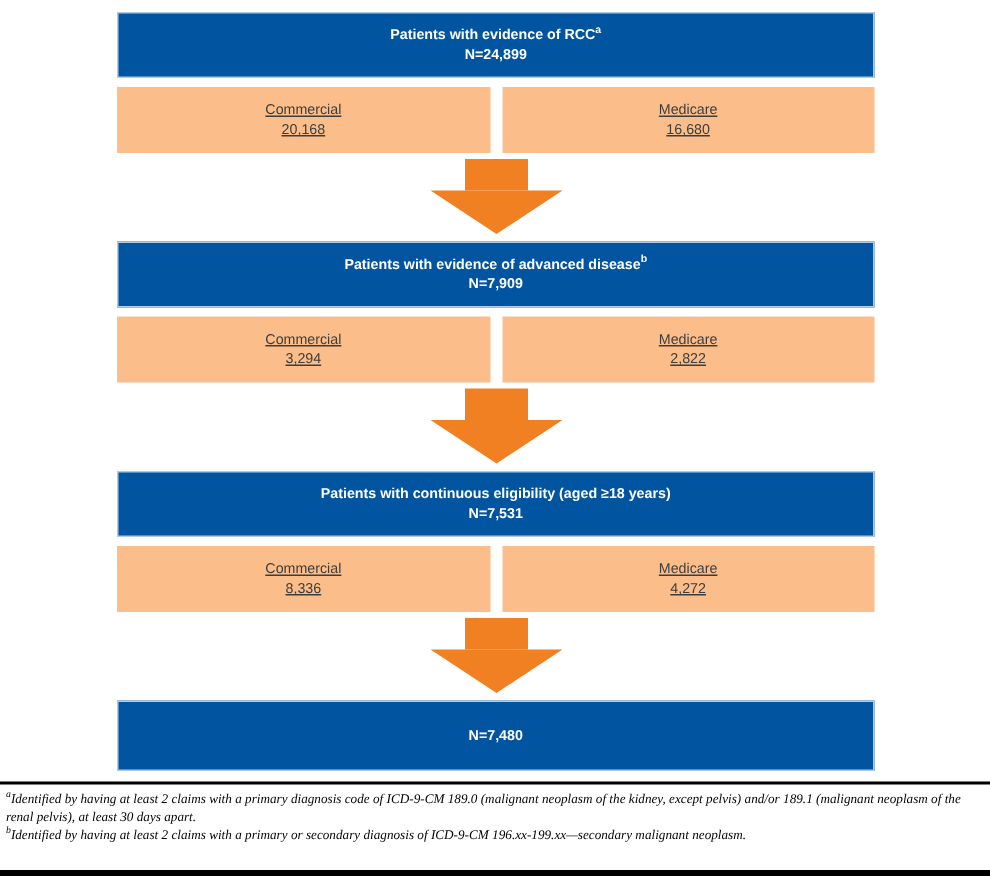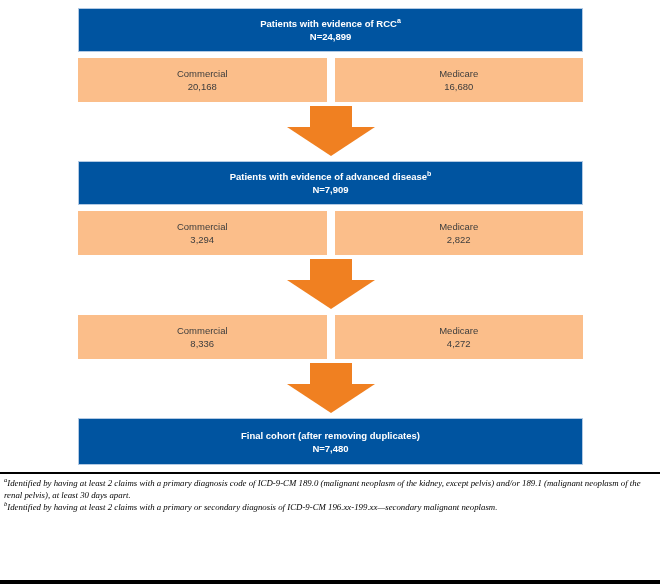--- a/index.html
+++ b/index.html
@@ -50,20 +50,21 @@
     background: #FBBE8A;
     flex: 1;
     height: 44px;
     display: flex;
     flex-direction: column;
     justify-content: center;
     text-align: center;
     color: #3d3d3d;
     font-size: 9.5px;
     line-height: 13px;
+    text-decoration: underline;
   }
   .arrow {
     width: 88px;
     margin: 4px auto 5px auto;
     height: 50px;
   }
   .arrow .stem {
     width: 42px;
     height: 21px;
     background: #F08021;
@@ -140,37 +141,40 @@
       <div class="peach-box">
         <div>Medicare</div>
         <div>2,822</div>
       </div>
     </div>
     <div class="arrow">
       <div class="stem"></div>
       <div class="head"></div>
     </div>
 
+    <div class="blue-box">
+      <div><span>Patients with continuous eligibility (aged ≥18 years)</span><sup></sup></div>
+      <div>N=7,531</div>
+    </div>
     <div class="sub-row">
       <div class="peach-box">
         <div>Commercial</div>
         <div>8,336</div>
       </div>
       <div class="peach-box">
         <div>Medicare</div>
         <div>4,272</div>
       </div>
     </div>
     <div class="arrow">
       <div class="stem"></div>
       <div class="head"></div>
     </div>
 
     <div class="blue-box tall">
-      <div><span>Final cohort (after removing duplicates)</span><sup></sup></div>
       <div>N=7,480</div>
     </div>
 
   </div>
 
   <div class="top-rule"></div>
 
   <div class="footnotes">
     <div><sup>a</sup><span>Identified by having at least 2 claims with a primary diagnosis code of ICD-9-CM 189.0 (malignant neoplasm of the kidney, except pelvis) and/or 189.1 (malignant neoplasm of the renal pelvis), at least 30 days apart.</span></div>
     <div><sup>b</sup><span>Identified by having at least 2 claims with a primary or secondary diagnosis of ICD-9-CM 196.xx-199.xx—secondary malignant neoplasm.</span></div>

